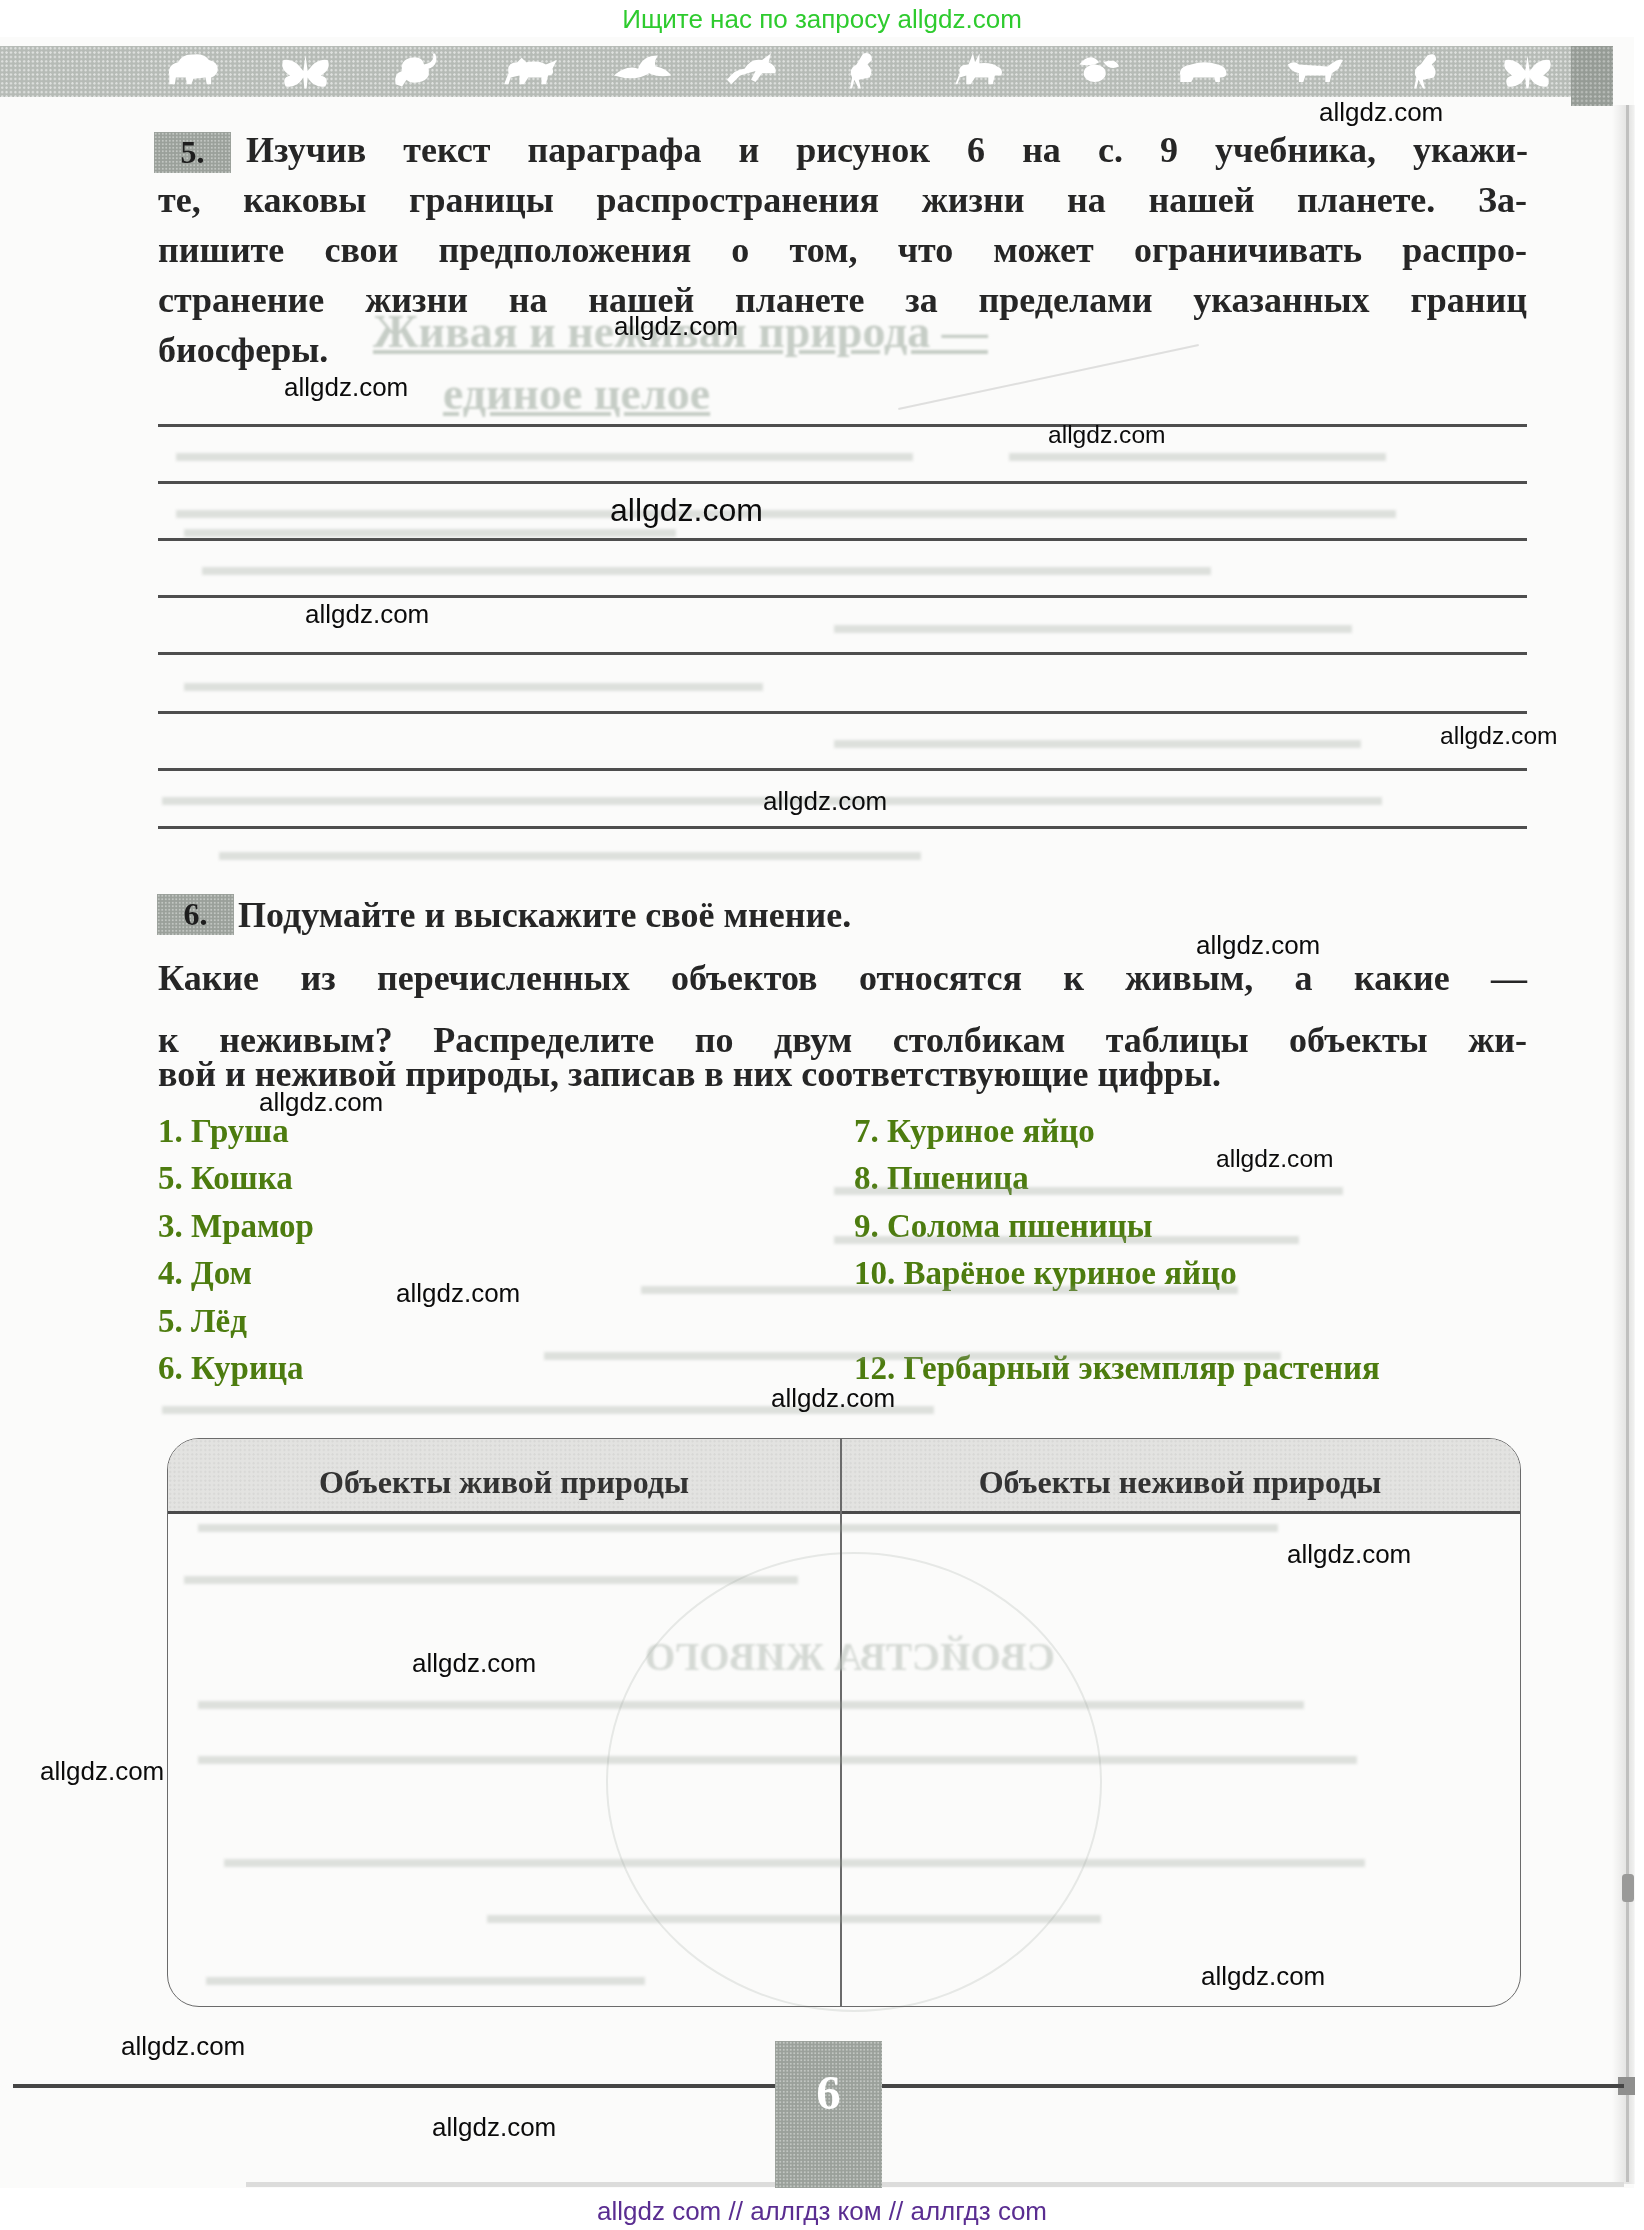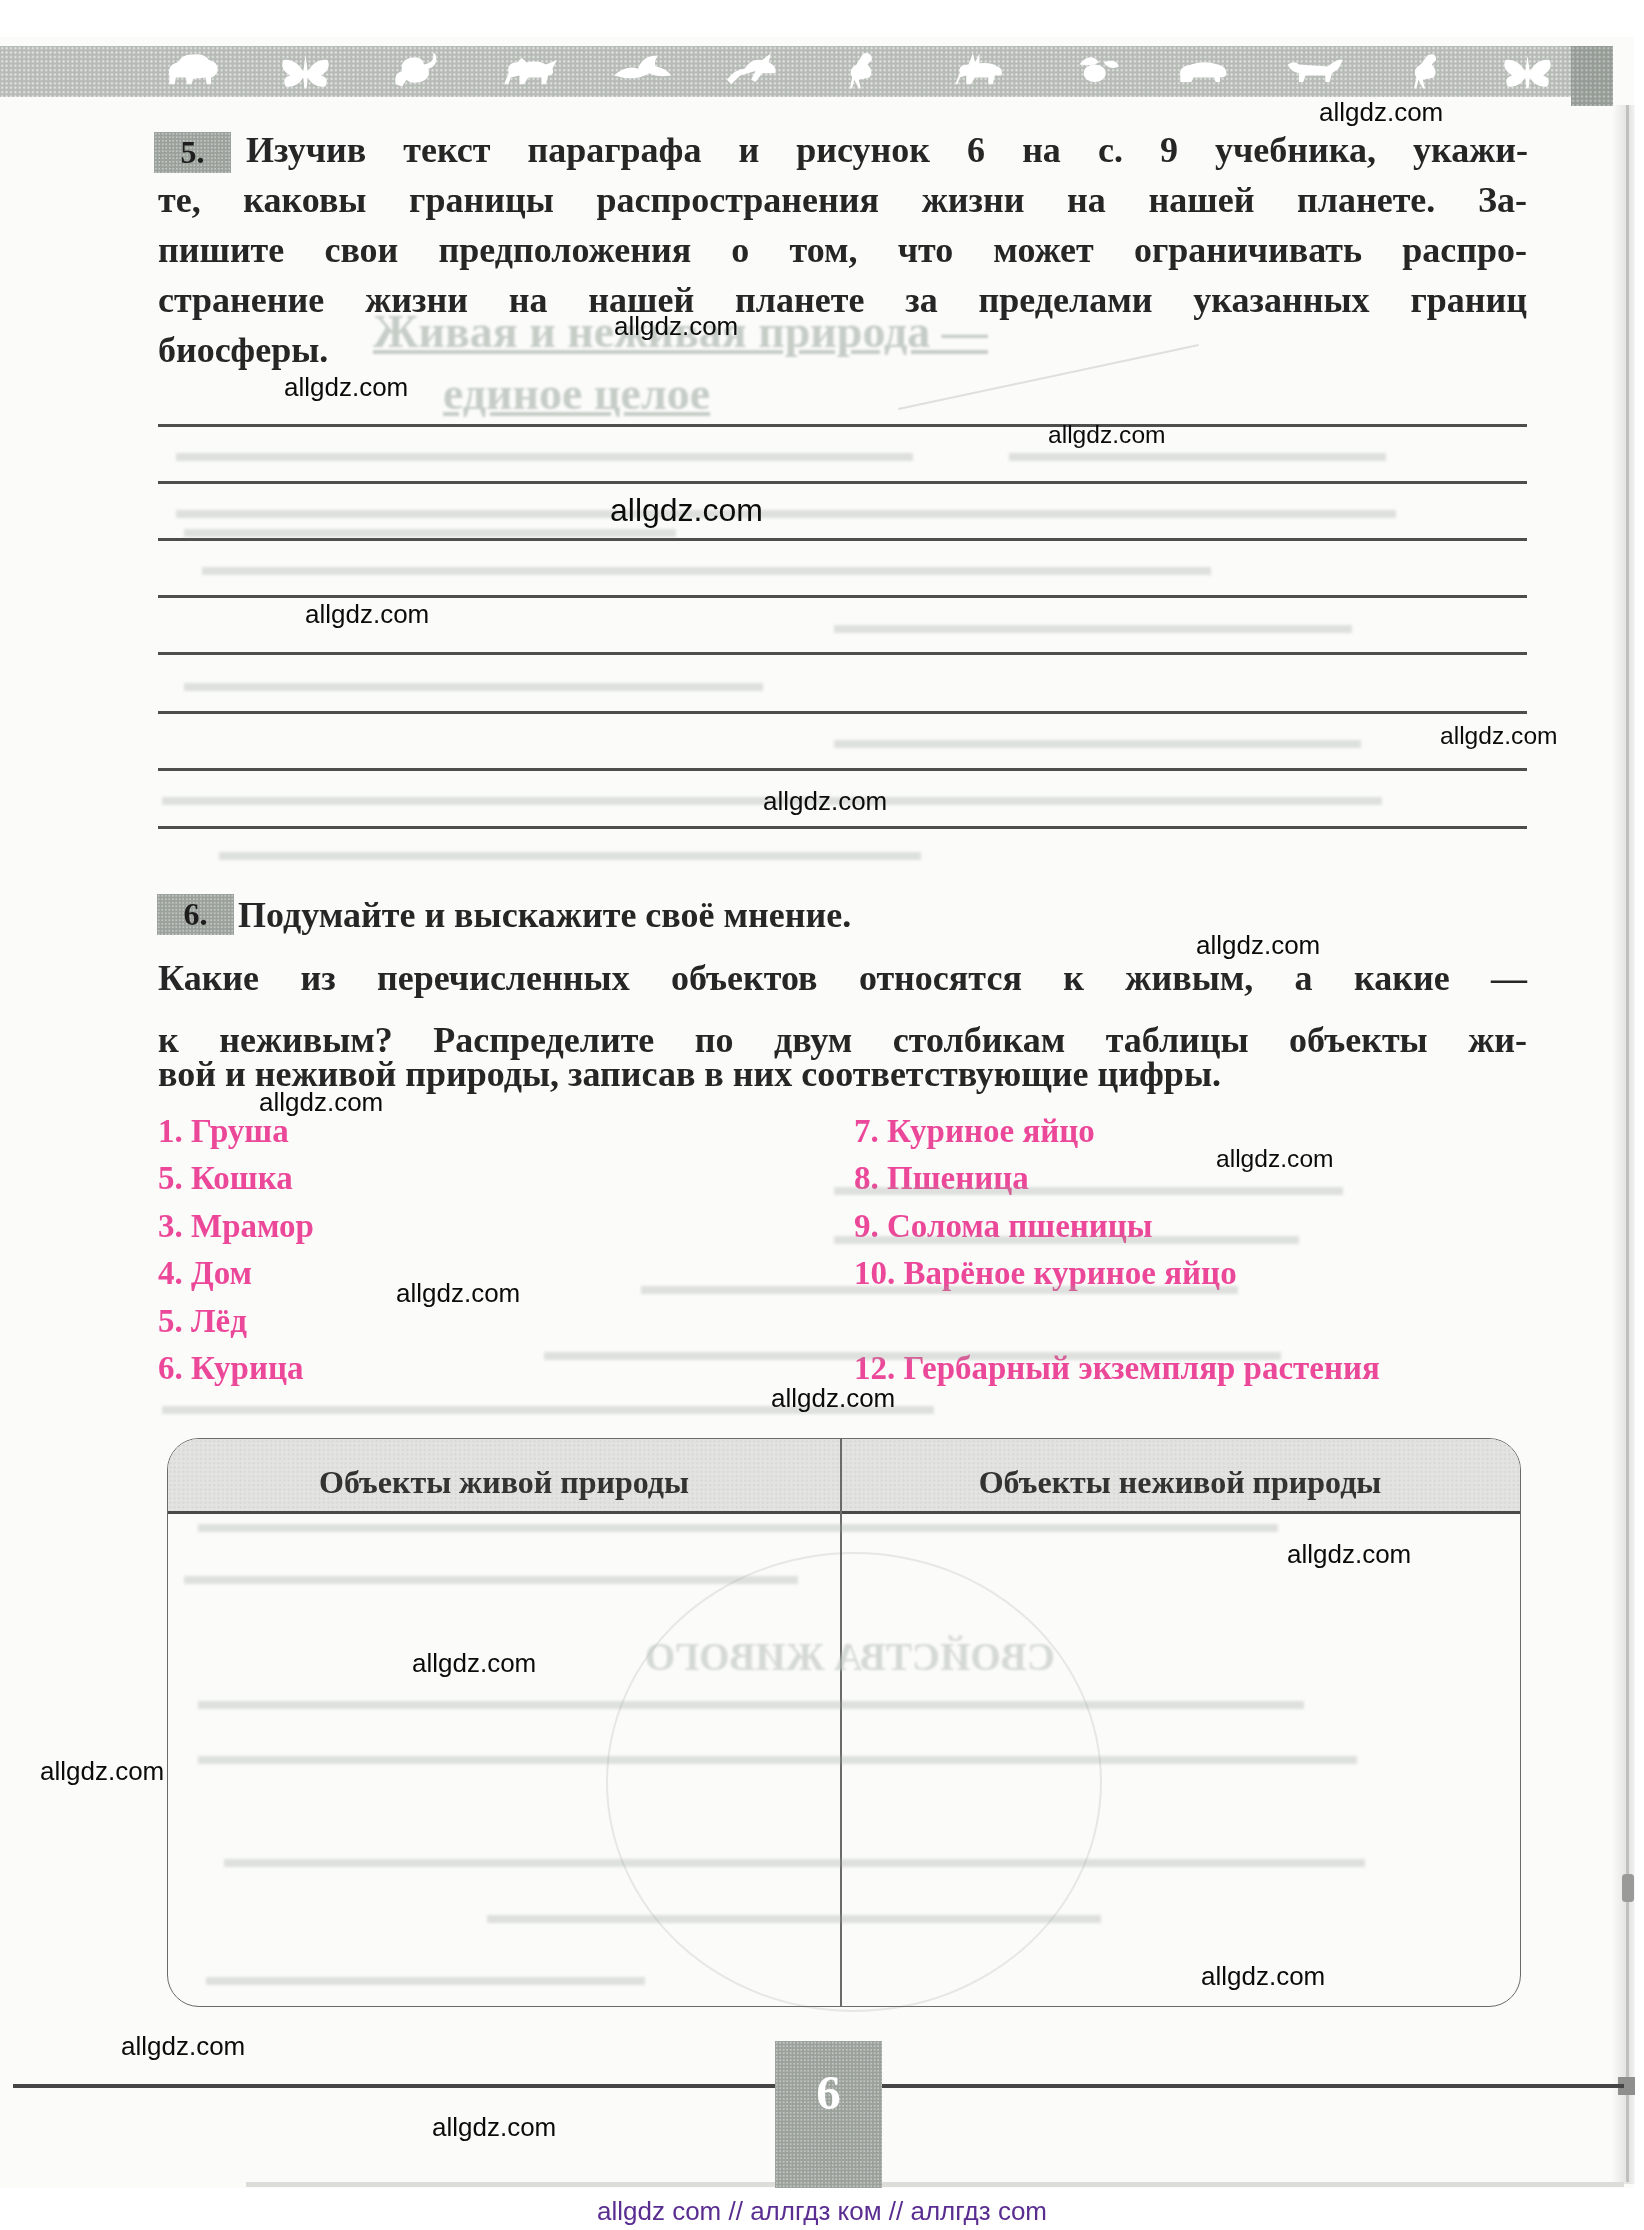--- a/index.html
+++ b/index.html
@@ -27,21 +27,21 @@
   .scan-bottom{position:absolute;left:246px;top:2182px;width:1378px;height:5.3px;background:#dcdcdb;}
   
   .badge{position:absolute;width:77px;height:41px;background-color:#9aa09a;
          background-image:radial-gradient(rgba(255,255,255,.4) 0.9px, transparent 1.4px);background-size:3.5px 3.5px;
          display:flex;align-items:center;justify-content:center;
          font-size:32px;font-weight:700;color:#1e1e1e;}
   
   .tline{position:absolute;font-size:36px;font-weight:700;color:#262626;white-space:nowrap;}
   .jline{white-space:normal;text-align:justify;text-align-last:justify;}
   .title6{position:absolute;font-size:36px;font-weight:700;color:#262626;white-space:nowrap;}
-  .li{position:absolute;font-size:33px;font-weight:700;color:#ec4899;white-space:nowrap;}
+  .li{position:absolute;font-size:33px;font-weight:700;color:#4d7c0f;white-space:nowrap;}
   
   .rule{position:absolute;left:158px;width:1369px;height:2.6px;background:#4e4e4e;}
   
   .obj-table{position:absolute;left:167px;top:1438px;width:1352px;height:567px;
              border:1.8px solid #6b6b6b;border-radius:32px;overflow:hidden;background:transparent;}
   .obj-thead{position:absolute;left:0;top:0;width:100%;height:72px;background-color:#e3e3e1;
              background-image:radial-gradient(rgba(0,0,0,.05) 0.9px, transparent 1.3px);background-size:4.4px 4.4px;
              border-bottom:3.5px solid #4a4a4a;}
   .th-cell{position:absolute;top:24.6px;font-size:32px;font-weight:700;color:#333;text-align:center;}
   .obj-divider{position:absolute;left:672px;top:0;width:1.8px;height:100%;background:#6b6b6b;}
@@ -63,20 +63,21 @@
               background-color:#9aa09a;background-image:radial-gradient(rgba(255,255,255,.4) 0.9px, transparent 1.4px);
               background-size:3.5px 3.5px;display:flex;justify-content:center;align-items:flex-start;padding-top:23px;box-sizing:border-box;
               font-size:49px;font-weight:700;color:#ffffff;}
 </style>
 </head>
 <body>
 
 <div class="page">
   <div class="scan"></div>
 
+  <div class="promo-top">Ищите нас по запросу allgdz.com</div>
 
   <div class="strip"></div>
   <div class="strip-dark"></div>
   <span class="ani" style="left:160px"><svg viewBox="0 0 60 40">
         <path fill="#fff" d="M8,32 L8,24 Q6,14 16,12 Q20,4 30,5 Q40,4 44,10 Q52,12 52,18 Q52,24 46,26 L46,32 L42,32 L41,26 L30,27 L28,32 L24,32 L23,26 L14,26 L13,32 Z"></path>
       </svg></span>
   <span class="ani" style="left:272px"><svg viewBox="0 0 60 40">
         <path fill="#fff" d="M30,6 L32,20 Q40,8 50,10 Q54,18 44,24 Q52,26 48,34 Q38,36 32,26 L31,36 L29,36 L28,26 Q22,36 12,34 Q8,26 16,24 Q6,18 10,10 Q20,8 28,20 Z"></path>
       </svg></span>
   <span class="ani" style="left:384px"><svg viewBox="0 0 60 40">

